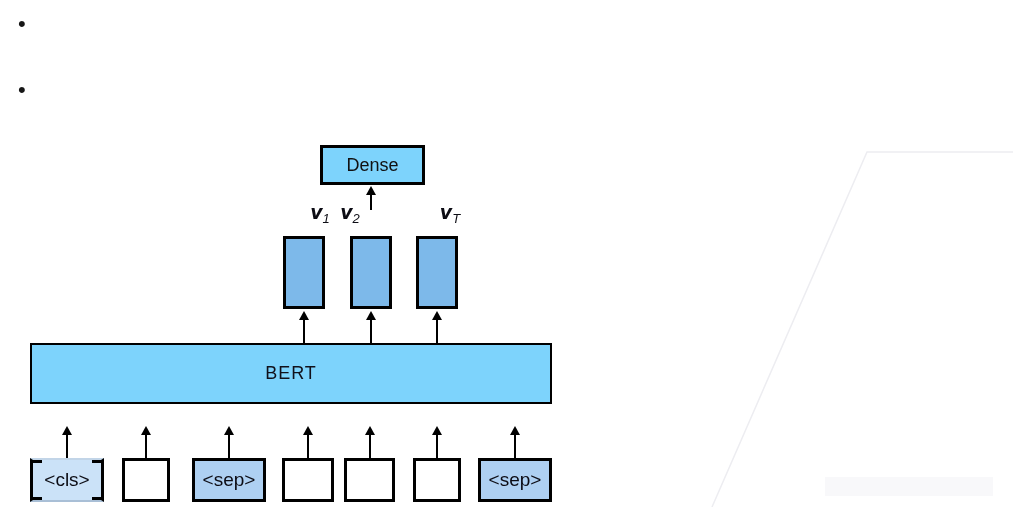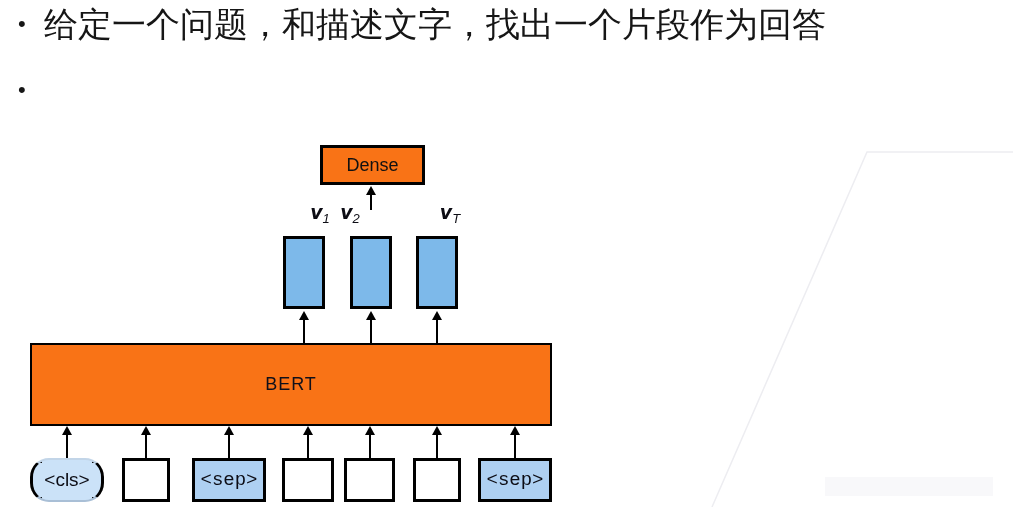--- a/index.html
+++ b/index.html
@@ -14,64 +14,63 @@
   
   .bullets{position:absolute;left:18px;top:2px;right:0;}
   .bullet{display:flex;align-items:flex-start;font-size:34px;line-height:44px;font-weight:400;color:#161616;}
   .bullet + .bullet{margin-top:22px;}
   .bullet .marker{font-size:22px;line-height:44px;width:26px;flex:0 0 26px;text-align:left;color:#161616;}
 
   
   .diagram{position:absolute;inset:0;}
   .decor{position:absolute;left:0;top:0;pointer-events:none;}
 
-  .box{position:absolute;box-sizing:border-box;background:#f97316;border:3px solid var(--stroke);display:flex;align-items:center;justify-content:center;}
+  .box{position:absolute;box-sizing:border-box;background:#7dd3fc;border:3px solid var(--stroke);display:flex;align-items:center;justify-content:center;}
   .dense-box{left:320px;top:145px;width:105px;height:40px;font-size:18px;border-width:3px;}
-  .bert-box{left:30px;top:343px;width:522px;height:83px;font-size:18px;letter-spacing:1px;border-width:2px;color:var(--bert-text);}
+  .bert-box{left:30px;top:343px;width:522px;height:61px;font-size:18px;letter-spacing:1px;border-width:2px;color:var(--bert-text);}
 
   .vrect{position:absolute;box-sizing:border-box;top:236px;width:42px;height:73px;border:3px solid var(--stroke);background:var(--vector-fill);}
 
   .vlabel{position:absolute;top:201px;width:44px;text-align:center;font-size:19px;color:#0c0c14;}
   .vlabel b{font-style:italic;font-weight:bold;font-family:"DejaVu Sans","Liberation Sans",sans-serif;}
   .vlabel sub{font-style:italic;font-size:13px;font-weight:400;vertical-align:-4px;letter-spacing:0;}
 
   
   .arrow{position:absolute;width:12px;}
   .arrow::before{content:"";position:absolute;top:0;left:1px;width:0;height:0;
     border-left:5px solid transparent;border-right:5px solid transparent;border-bottom:9px solid var(--stroke);}
   .arrow::after{content:"";position:absolute;top:6px;bottom:0;left:5px;width:2px;background:var(--stroke);}
 
   
   .tok{position:absolute;box-sizing:border-box;top:458px;height:44px;border:3px solid var(--stroke);background:#fff;
     display:flex;align-items:center;justify-content:center;font-size:19px;color:#0c0c14;}
-  .tok.sep{background:var(--sep-fill);font-family:Liberation Mono, monospace;}
+  .tok.sep{background:var(--sep-fill);}
   .tok.cls{
     background-color:var(--cls-fill);
     background-image:linear-gradient(var(--stroke),var(--stroke)),linear-gradient(var(--stroke),var(--stroke)),
                      linear-gradient(var(--stroke),var(--stroke)),linear-gradient(var(--stroke),var(--stroke));
     background-size:9px 3px,9px 3px,9px 3px,9px 3px;
     background-position:top left,top right,bottom left,bottom right;
     background-repeat:no-repeat;
-    border-top:2px solid #c2d5e8;border-bottom:2px solid #a9bfd6;border-radius:19px;
+    border-top:2px solid #c2d5e8;border-bottom:2px solid #a9bfd6;
   }
 </style>
 </head>
 <body style="--stroke: #000000; --vector-fill: #7db9ea; --cls-fill: #cbe2f8; --sep-fill: #aed0f2; --bert-text: #10101a; --decor-line: #ededf1; --decor-fill: #f8f8fa;">
 
 <div class="page">
 
   <svg class="decor" width="1013" height="507" viewBox="0 0 1013 507">
     <rect x="825" y="477" width="168" height="19" fill="#f8f8fa"></rect>
     <path d="M1013 152 H867 L712 507" fill="none" stroke="#ededf1" stroke-width="1.5"></path>
   </svg>
 
   <div class="bullets">
     <div class="bullet">
       <span class="marker">•</span>
-      <span class="bullet-text">给定一个问题，和描述文字，找出一个片段作为回答</span>
     </div>
     <div class="bullet">
       <span class="marker">•</span>
     </div>
   </div>
 
   <div class="diagram">
 
     <div class="box dense-box">
       <span>Dense</span>

